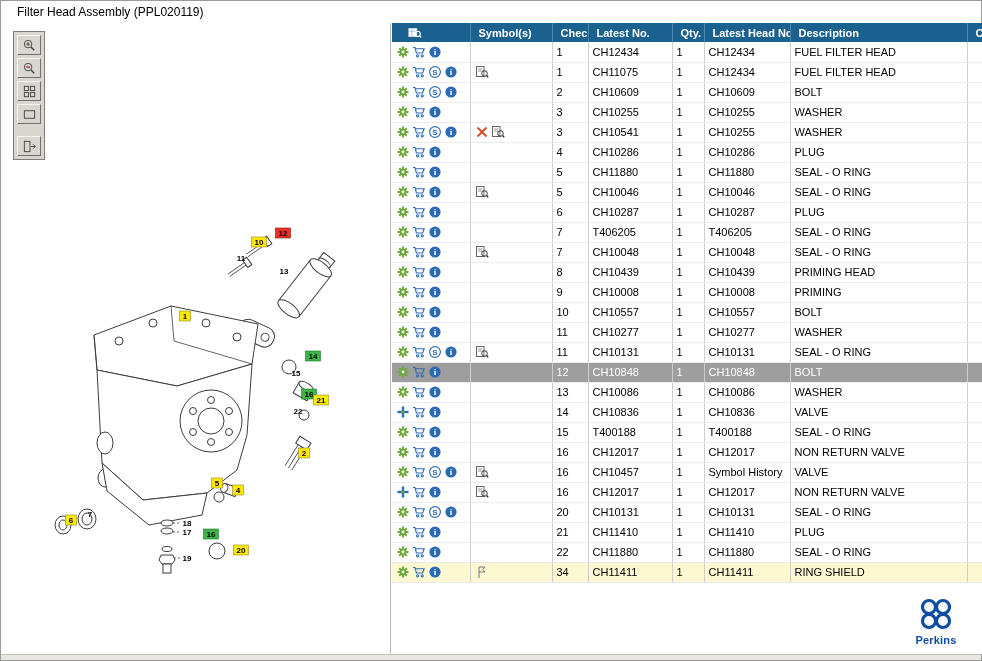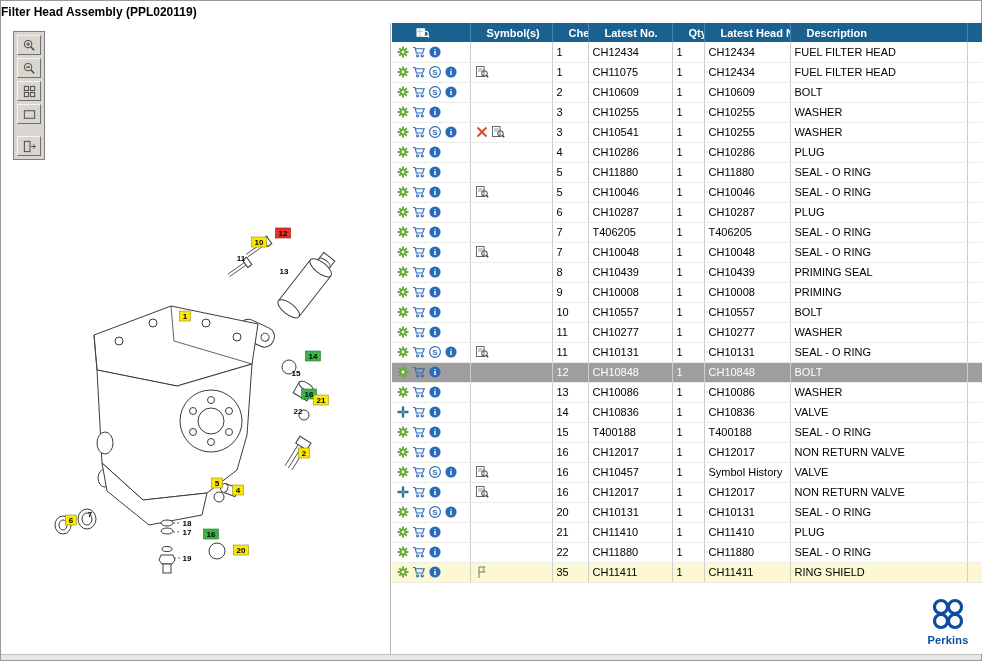--- a/index.html
+++ b/index.html
@@ -10,22 +10,22 @@
     overflow: hidden;
     color: #000;
   }
   .app {
     position: relative;
     width: 982px; height: 661px;
     border: 1px solid #9a9a9a;
     background: #fff;
   }
   .page-title {
-    position: absolute; top: 4px; left: 0;
-    font-size: 12px; font-weight: bold; white-space: nowrap;
+    position: absolute; top: 4px; left: 16px;
+    font-size: 12px; font-weight: normal; white-space: nowrap;
   }
   
   .left-panel {
     position: absolute; top: 22px; left: 0; width: 390px; bottom: 6px;
     background: #fff;
     border-right: 1px solid #b8b8b8;
     overflow: hidden;
   }
   .palette {
     position: absolute; top: 8px; left: 12px; width: 32px;
@@ -59,21 +59,21 @@
   }
   table.parts {
     border-collapse: collapse; table-layout: fixed;
     width: 591px; font-size: 11px;
   }
   table.parts th {
     background: var(--header-bg);
     color: var(--header-text);
     font-size: 11px; font-weight: bold;
     height: 19px; text-align: left;
-    padding: 0 16px;
+    padding: 0 8px;
     border-right: 1px solid #4c85aa;
     white-space: nowrap; overflow: hidden;
   }
   table.parts td {
     height: 20px;
     padding: 0 4px;
     border-right: 1px solid #cdcdcd;
     border-bottom: 1px solid #ebebeb;
     white-space: nowrap; overflow: hidden;
     background: #fff;
@@ -86,21 +86,21 @@
     vertical-align: middle; margin-right: 2px; cursor: pointer;
   }
   .ic svg { width: 14px; height: 14px; display: block; }
   th .ic { cursor: default; margin-left: 8px; }
   
   .bottom-strip {
     position: absolute; left: 0; right: 0; bottom: 0; height: 6px;
     background: #e8e6e1; border-top: 1px solid #c4c2bc;
   }
   .logo {
-    position: absolute; right: 8px; bottom: 8px;
+    position: absolute; right: 20px; bottom: 8px;
     width: 54px; text-align: center;
   }
   .logo svg { display: block; margin: 0 auto; }
   .logo .wordmark {
     color: var(--brand-blue); font-size: 11px; font-weight: bold;
     letter-spacing: 0.2px; margin-top: 1px;
   }
 </style>
 </head>
 <body>
@@ -646,21 +646,21 @@
                   <circle cx="10.2" cy="10.8" r="1.1"></circle>
                 </svg></span><span class="ic"><svg viewBox="0 0 14 14">
                   <circle cx="7" cy="7" r="5.6" fill="#2a6bb5"></circle>
                   <text x="7" y="10.4" text-anchor="middle" font-size="9" font-weight="bold" fill="#fff" font-family="Liberation Serif,serif">i</text>
                 </svg></span></td>
             <td class="c-symbols"></td>
             <td>8</td>
             <td>CH10439</td>
             <td>1</td>
             <td>CH10439</td>
-            <td>PRIMING SEAL</td>
+            <td>PRIMING HEAD</td>
             <td></td>
           </tr>
           <tr>
             <td class="c-actions"><span class="ic"><svg viewBox="0 0 14 14">
                   <g stroke="#6aaa3a" stroke-width="2">
                     <line x1="7" y1="1.5" x2="7" y2="12.5"></line>
                     <line x1="1.5" y1="7" x2="12.5" y2="7"></line>
                     <line x1="3.2" y1="3.2" x2="10.8" y2="10.8"></line>
                     <line x1="10.8" y1="3.2" x2="3.2" y2="10.8"></line>
                   </g>
@@ -1056,21 +1056,21 @@
                   <circle cx="5.6" cy="10.8" r="1.1"></circle>
                   <circle cx="10.2" cy="10.8" r="1.1"></circle>
                 </svg></span><span class="ic"><svg viewBox="0 0 14 14">
                   <circle cx="7" cy="7" r="5.6" fill="#2a6bb5"></circle>
                   <text x="7" y="10.4" text-anchor="middle" font-size="9" font-weight="bold" fill="#fff" font-family="Liberation Serif,serif">i</text>
                 </svg></span></td>
             <td class="c-symbols"><span class="ic"><svg viewBox="0 0 14 14" fill="none" stroke="#777" stroke-width="1">
                   <path d="M4 13 V2"></path>
                   <path d="M4 2 h6 l-2 2.5 2 2.5 H4"></path>
                 </svg></span></td>
-            <td>35</td>
+            <td>34</td>
             <td>CH11411</td>
             <td>1</td>
             <td>CH11411</td>
             <td>RING SHIELD</td>
             <td></td>
           </tr>
         </tbody>
     </table>
 
     <div class="logo">

